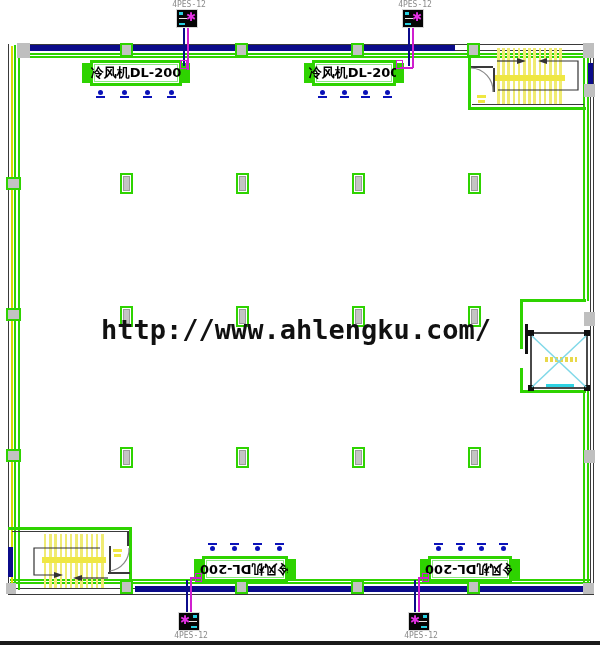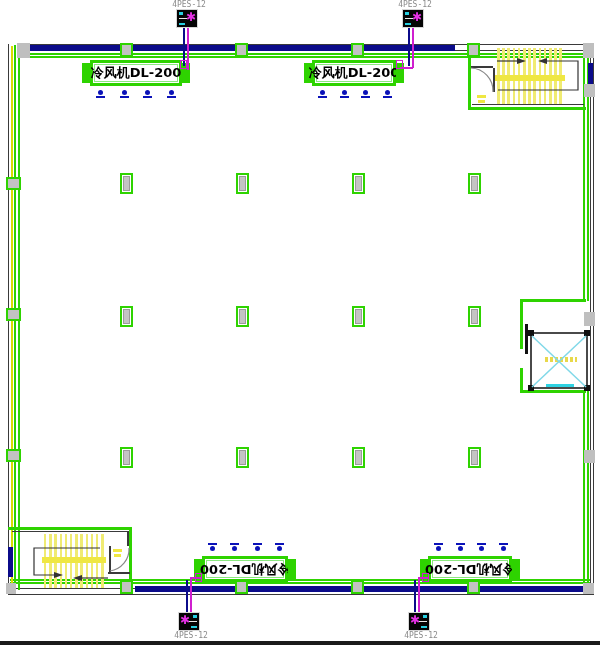--- a/index.html
+++ b/index.html
@@ -351,16 +351,17 @@
     <span class="cy1"></span>
     <span class="cy2"></span>
     <span class="wl"></span>
   </div>
   <div class="plabel" style="left:396px;top:631px;">4PES-12</div>
   <div class="pipe-n" style="left:414px;top:580px;height:32px;"></div>
   <div class="pipe-m" style="left:418px;top:577px;height:35px;"></div>
   <div class="pipe-mh" style="left:418px;top:577px;width:11px;"></div>
   <div class="pipe-box" style="left:422px;top:573px;"></div>
 
+  <div class="watermark">http://www.ahlengku.com/</div>
 
   <div class="abs" style="left:0;top:641px;width:600px;height:4px;background:#1a1a1a;"></div>
 
 </div>
 
 </body></html>

